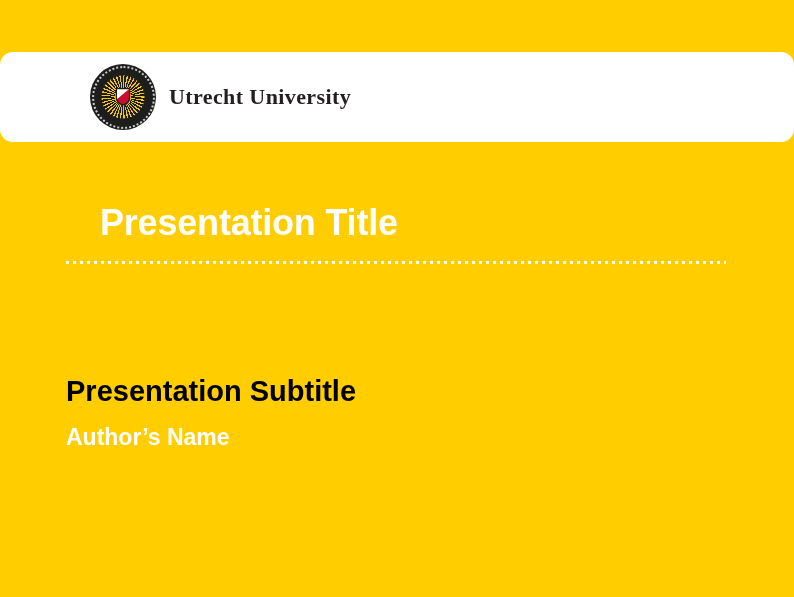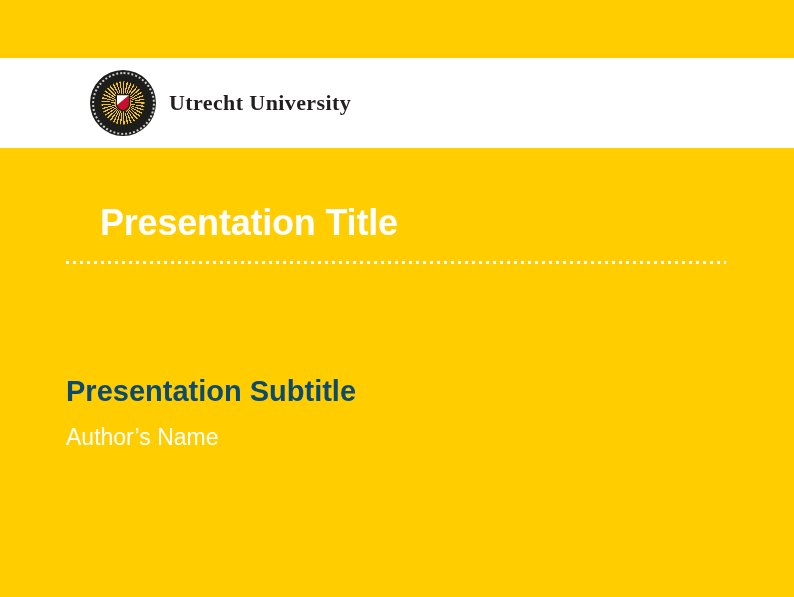--- a/index.html
+++ b/index.html
@@ -13,24 +13,25 @@
   html,body{background:#888;}
   body{font-family:"Liberation Sans","DejaVu Sans",sans-serif;}
   .slide{
     position:relative;
     width:794px;height:597px;
     background:var(--yellow);
     overflow:hidden;
   }
   
   .logo-band{
-    position:absolute;left:0;top:58px;width:794px;height:90px;
+    position:absolute;left:0;top:52px;width:794px;height:90px;
     background:#ffffff;
     display:flex;align-items:center;
     padding-left:90px;
+    border-radius:13px;
   }
   .brand{display:flex;align-items:center;}
   
   .seal{
     position:relative;width:66px;height:66px;border-radius:50%;
     background:var(--seal-black);
     flex:0 0 auto;
   }
   .seal .rays{
     position:absolute;inset:4px;border-radius:50%;
@@ -65,25 +66,25 @@
   .dotted-rule{
     position:absolute;left:64px;top:260px;
     width:662px;height:5px;
     background-image:radial-gradient(circle 1.9px at 50% 50%, #ffffff 1.6px, rgba(255,255,255,0) 2px);
     background-size:7px 5px;
     background-repeat:repeat-x;
   }
   .subtitle{
     position:absolute;left:66px;top:376px;
     font-size:29px;font-weight:700;line-height:1.1;
-    color:#0c4a6e;white-space:nowrap;
+    color:#000000;white-space:nowrap;
   }
   .author{
     position:absolute;left:66px;top:425px;
-    font-size:23px;font-weight:400;line-height:1.1;
+    font-size:23px;font-weight:700;line-height:1.1;
     color:#ffffff;white-space:nowrap;
   }
 </style>
 </head>
 <body>
 
 <div class="slide">
 
   <div class="logo-band">
     <div class="brand">

